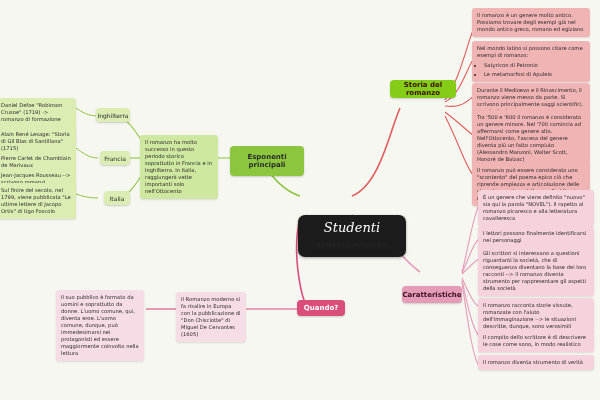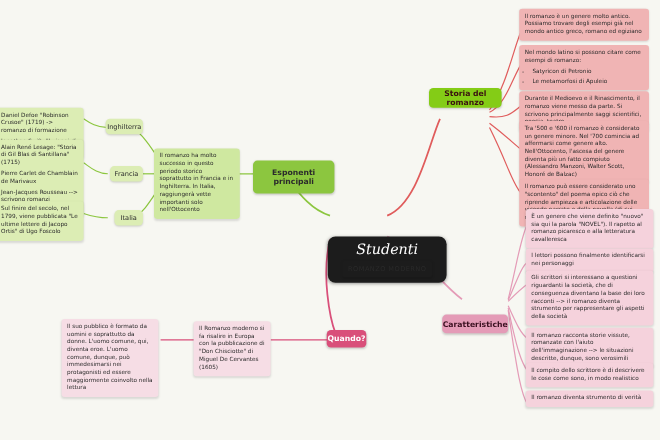--- a/index.html
+++ b/index.html
@@ -107,21 +107,21 @@
   </div>
 
   <div class="node branch b-red" style="left:390px;top:80px;width:66px;height:18px;">
     <span>Storia del romanzo</span>
   </div>
 
   <div class="node branch b-pink" style="left:402px;top:265px;width:60px;height:17px;margin-top:21px;">
     <span>Caratteristiche</span>
   </div>
 
-  <div class="node branch b-mag" style="left:297px;top:300px;width:36px;height:16px;">
+  <div class="node branch b-mag" style="left:297px;top:300px;width:48px;height:16px;">
     <span>Quando?</span>
   </div>
 
   <div class="node sub s-green" style="left:140px;top:135px;width:78px;">
     <p class="p">Il romanzo ha molto successo in questo periodo storico soprattutto in Francia e in Inghilterra. In Italia, raggiungerà vette importanti solo nell'Ottocento</p>
   </div>
 
   <div class="node branch s-greenlite" style="left:96px;top:108px;width:34px;height:14px;font-weight:normal;font-size:6px;">
     <span>Inghilterra</span>
   </div>

